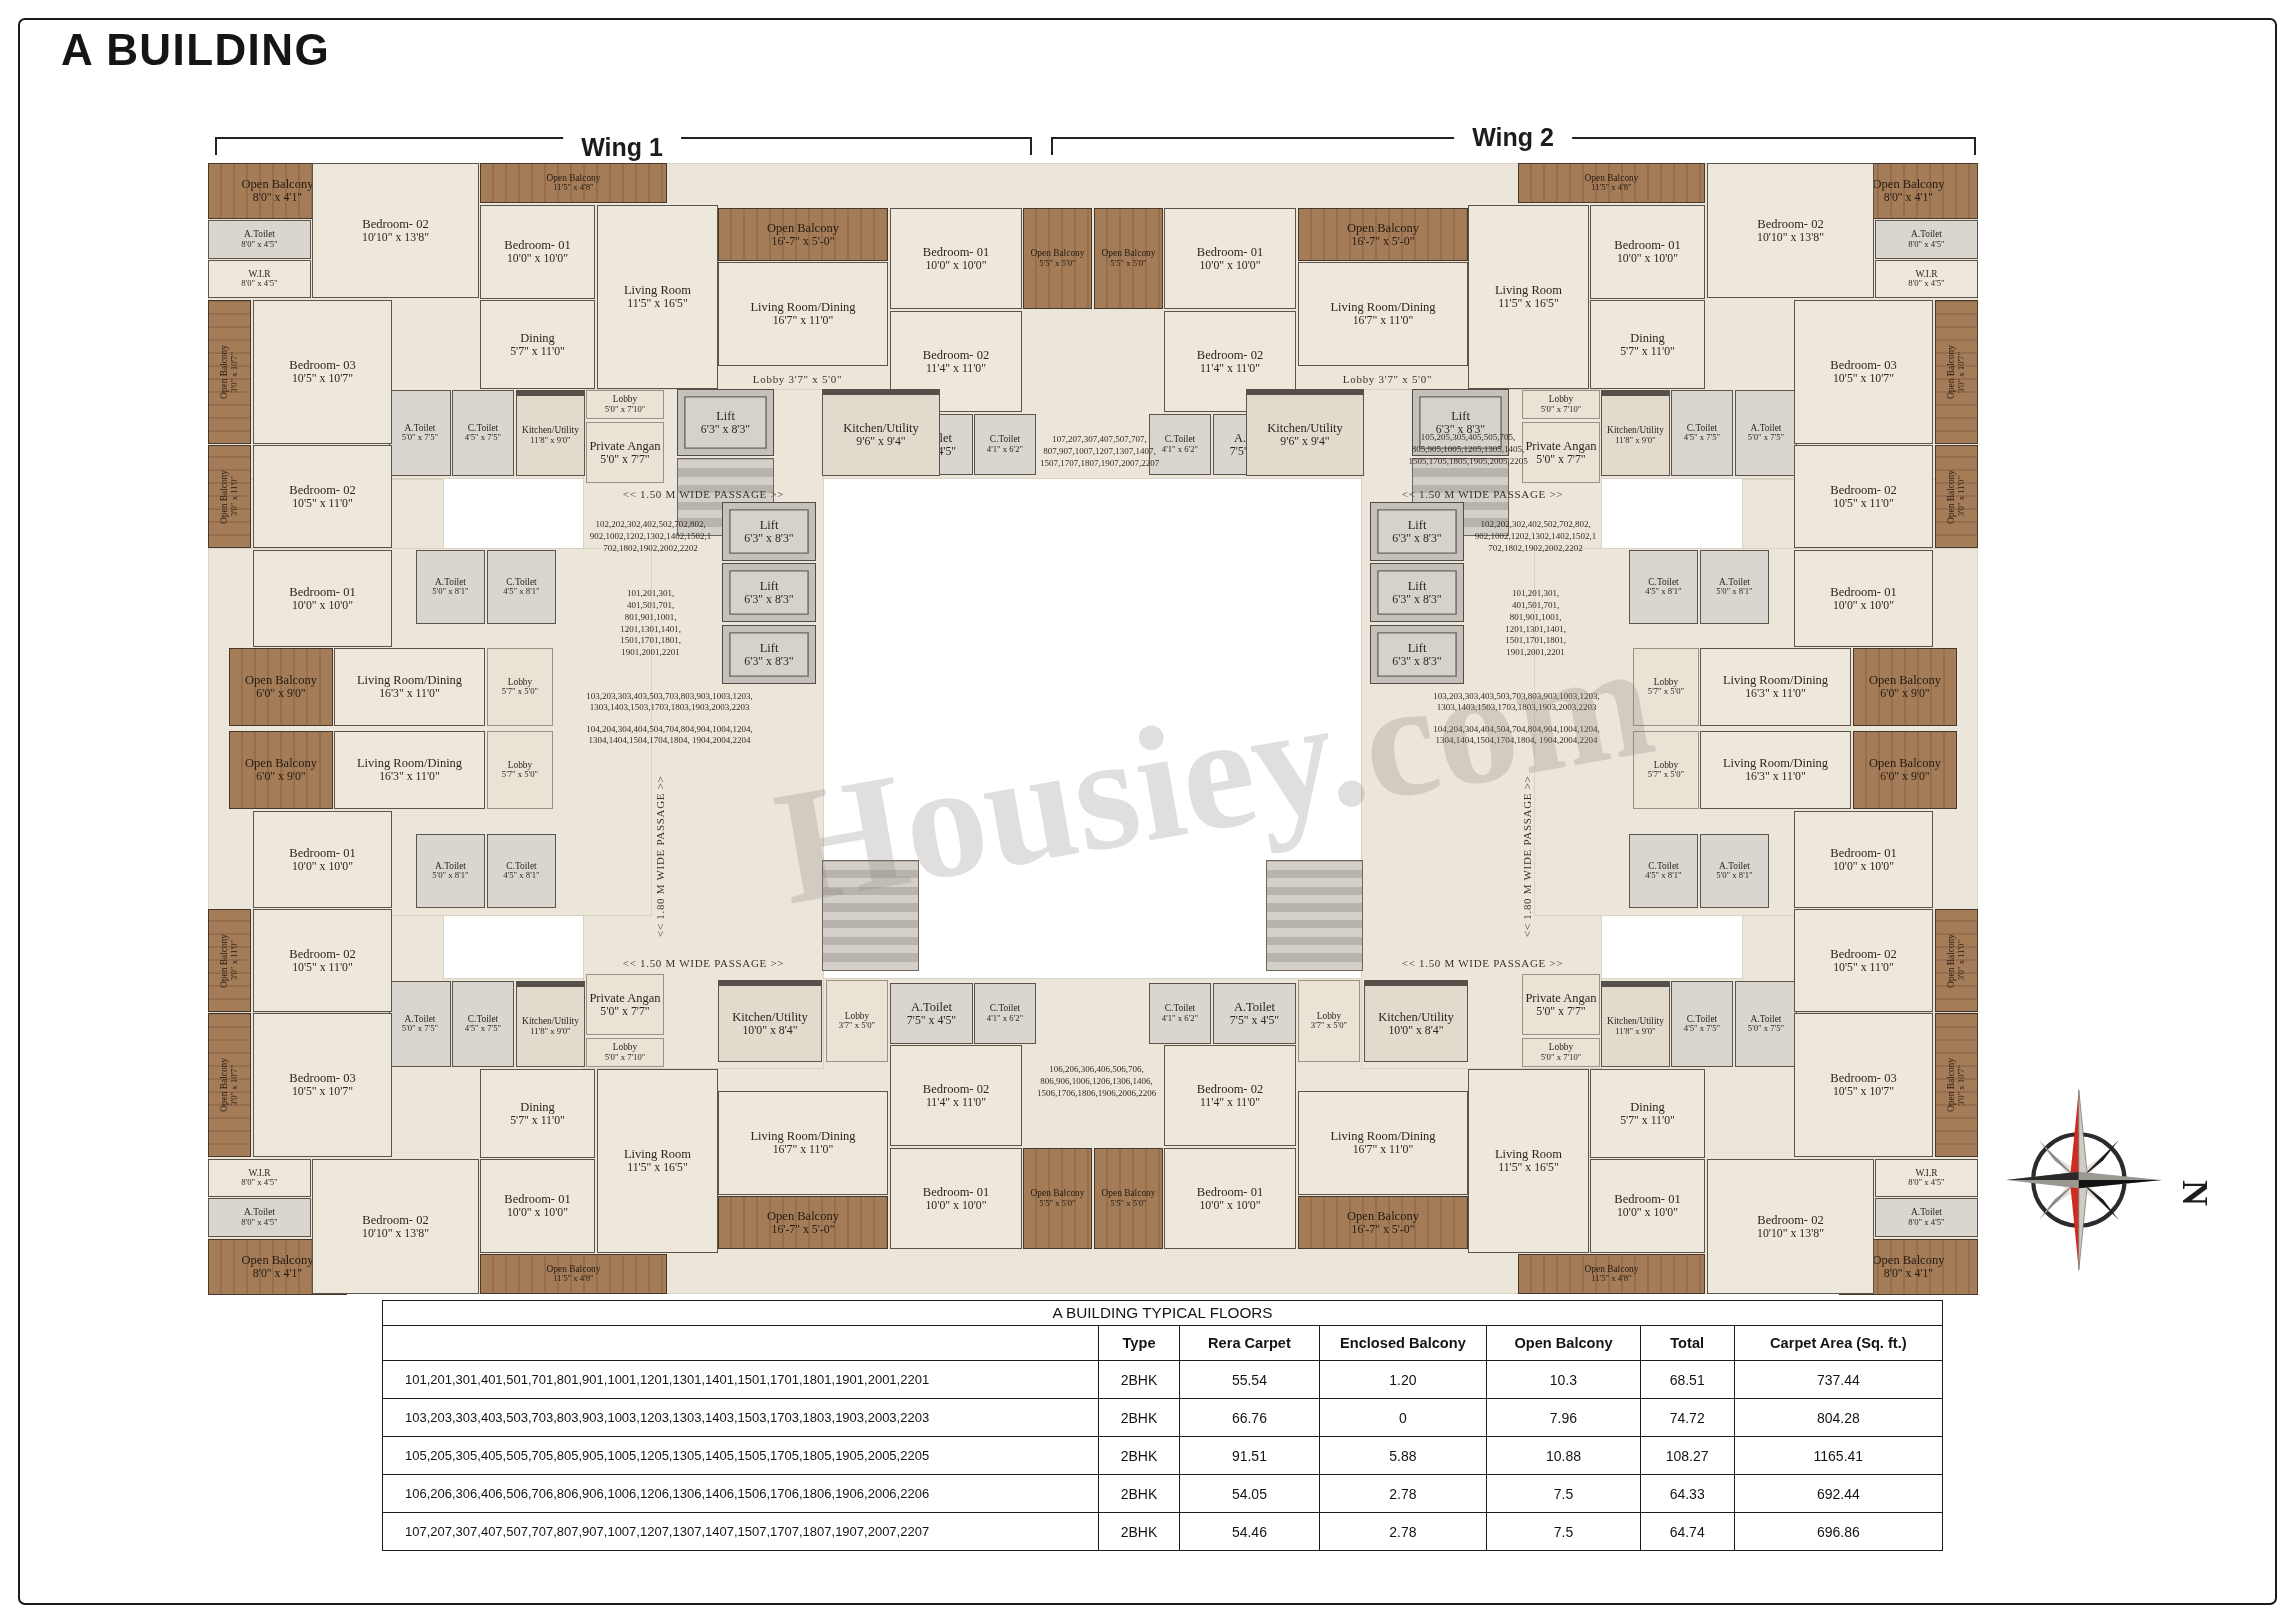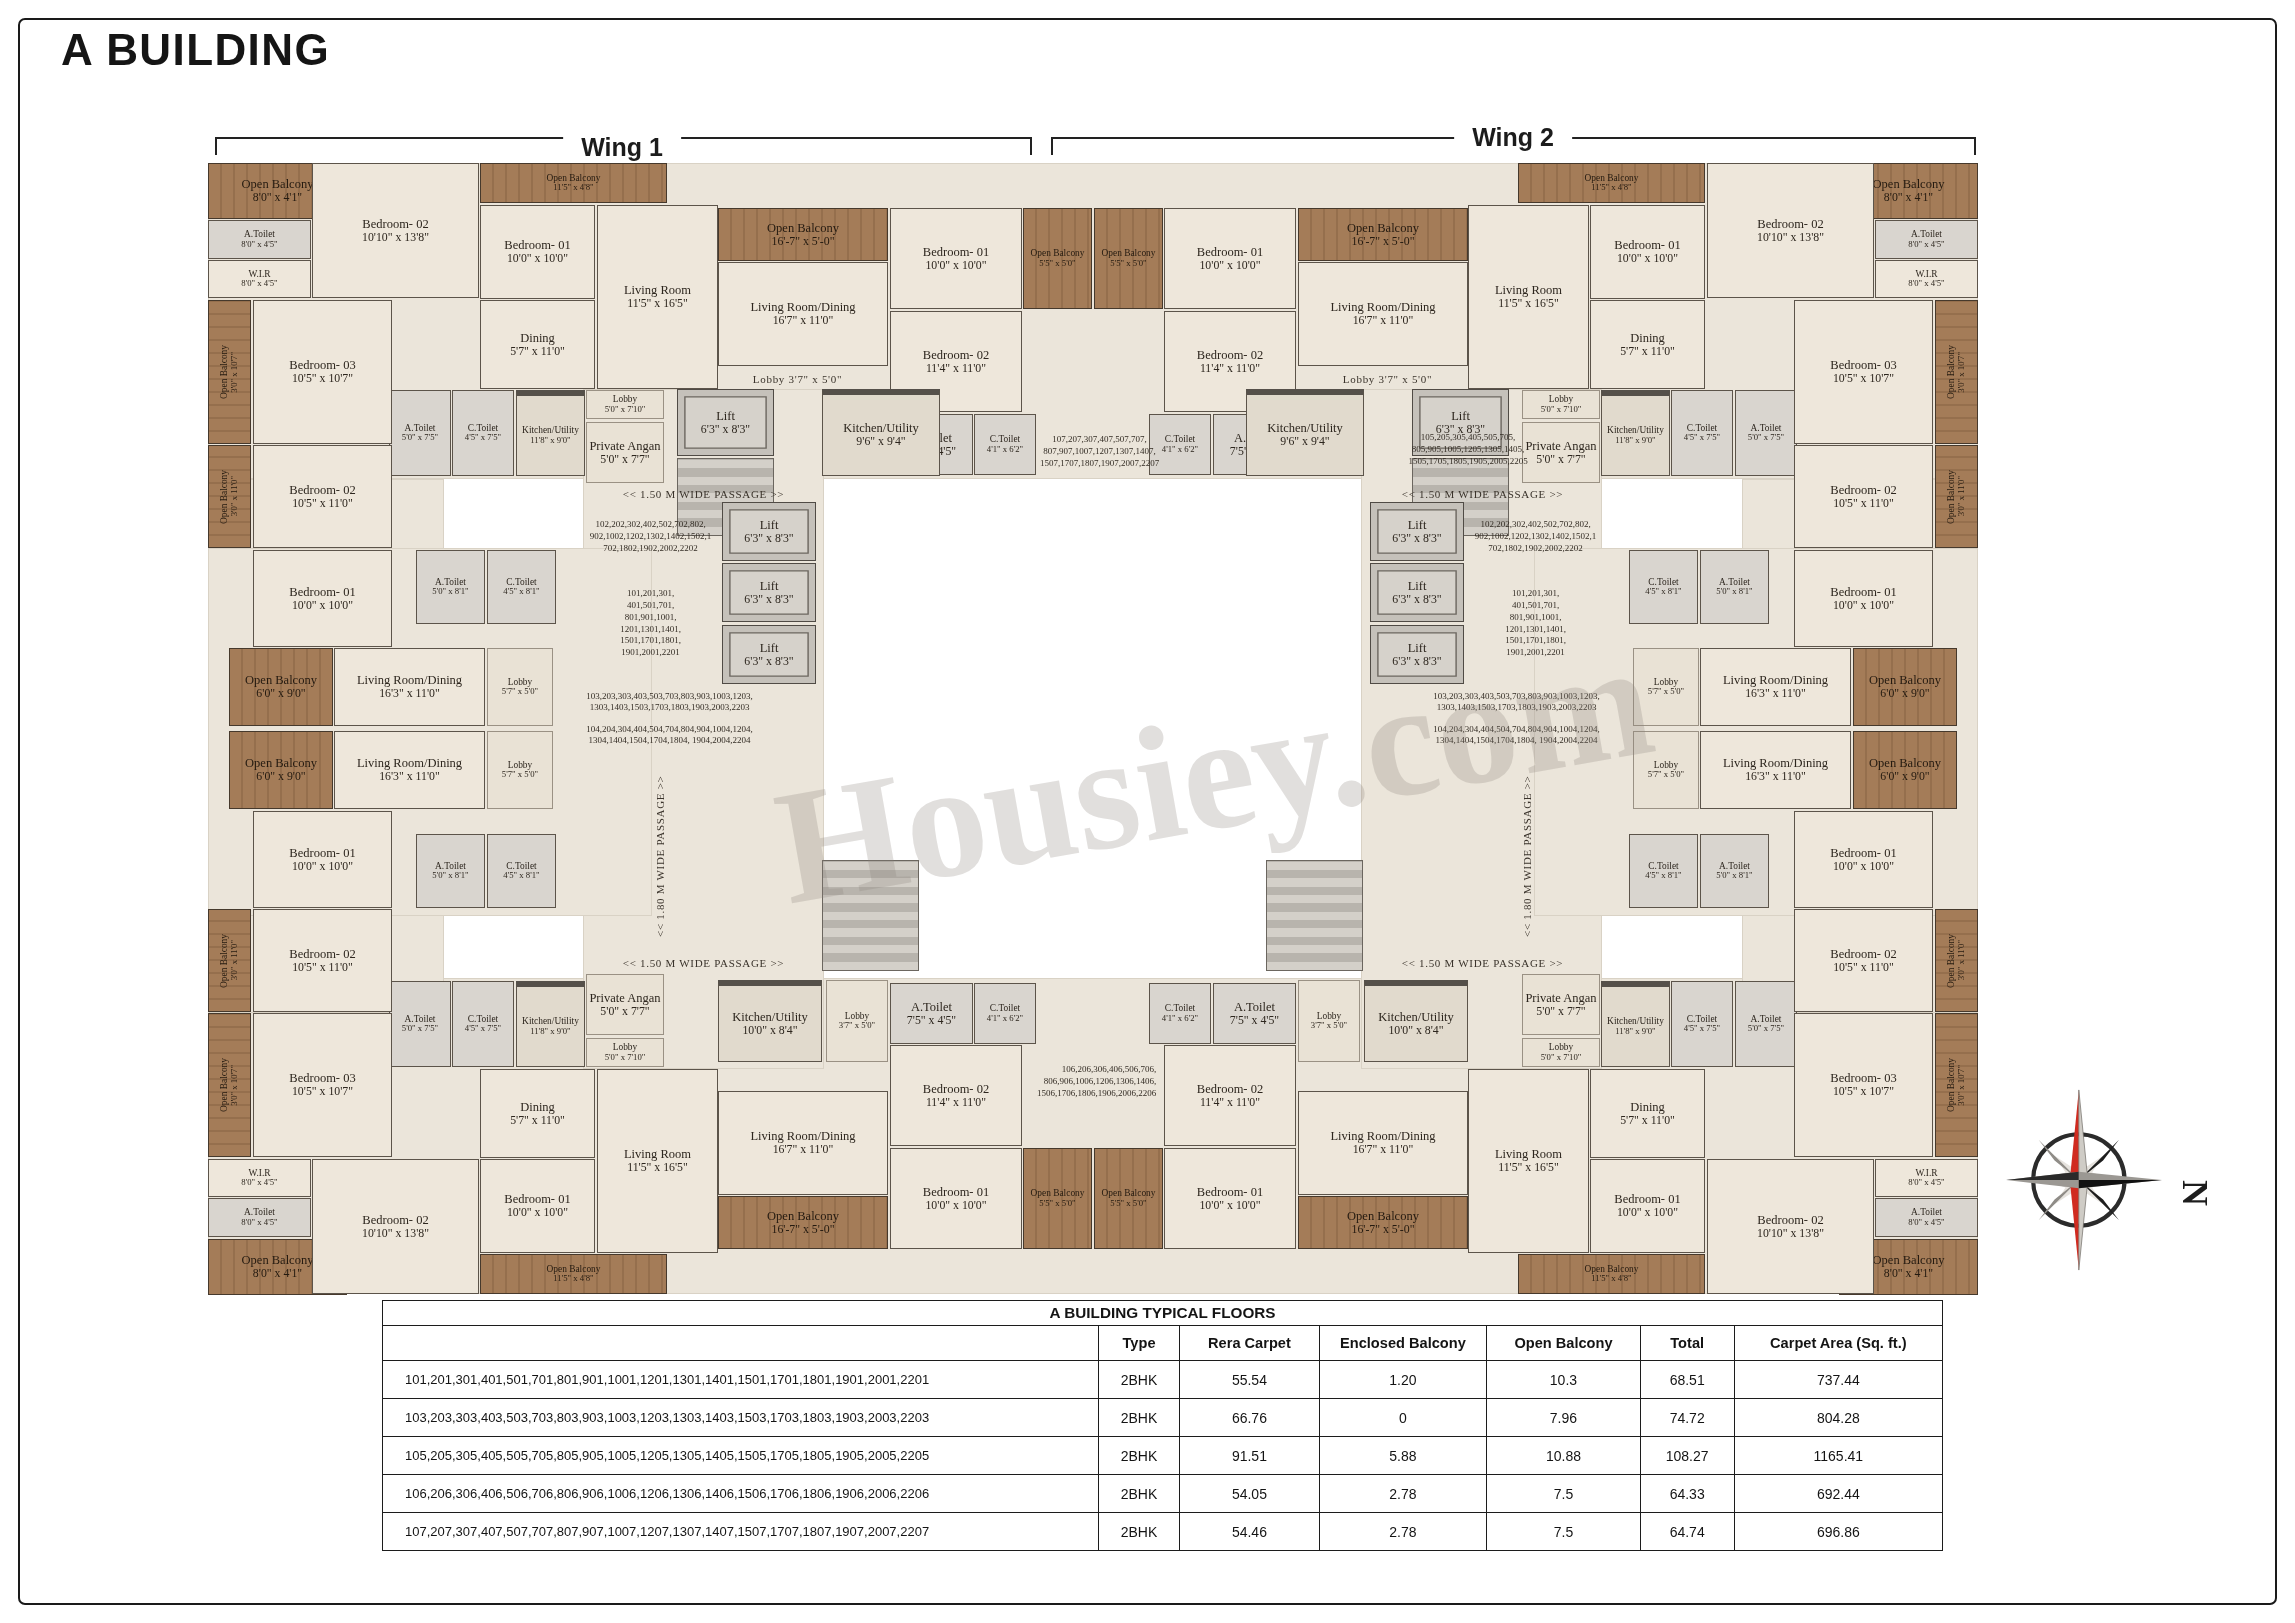--- a/index.html
+++ b/index.html
@@ -42,21 +42,21 @@
   .dim{font-size:11.8px;line-height:1.12;}
   .sm .lbl{font-size:9.4px;}
   .sm .dim{font-size:8.7px;}
   #watermark{position:absolute;left:694px;top:680px;width:1041px;text-align:center;
       font-family:"Liberation Serif",serif;font-weight:700;font-size:163px;
       color:rgba(138,132,123,0.26);transform:rotate(-10deg);z-index:40;pointer-events:none;}
   
   #floortable{position:absolute;left:382px;top:1300px;width:1561px;border-collapse:collapse;
       z-index:5;background:#fff;}
   #floortable th,#floortable td{border:1.4px solid #1c1c1c;color:#141414;}
-  #floortable .ttl{font-size:15.3px;font-weight:700;height:22px;text-align:center;}
+  #floortable .ttl{font-size:15.3px;font-weight:400;height:22px;text-align:center;}
   #floortable thead .hdr th{font-size:14.6px;font-weight:700;height:32px;text-align:center;}
   #floortable td{font-size:14px;height:35px;text-align:center;}
   #floortable td.units{text-align:left;padding-left:22px;font-size:13px;}
   
   #compass{position:absolute;left:1992px;top:1083px;z-index:6;}
 </style>
 </head>
 <body>
 
 <div id="page">
@@ -653,21 +653,21 @@
 1303,1403,1503,1703,1803,1903,2003,2203</div>
       <div class="rm k-ulist sm" style="left: 1402px; top: 687px; width: 229px; height: 30.5px;">103,203,303,403,503,703,803,903,1003,1203,
 1303,1403,1503,1703,1803,1903,2003,2203</div>
       <div class="rm k-ulist sm" style="left: 555px; top: 720px; width: 229px; height: 30.5px;">104,204,304,404,504,704,804,904,1004,1204,
 1304,1404,1504,1704,1804, 1904,2004,2204</div>
       <div class="rm k-ulist sm" style="left: 1402px; top: 720px; width: 229px; height: 30.5px;">104,204,304,404,504,704,804,904,1004,1204,
 1304,1404,1504,1704,1804, 1904,2004,2204</div>
       <div class="rm k-ulist" style="left: 1037px; top: 425px; width: 125px; height: 54px;">107,207,307,407,507,707,
 807,907,1007,1207,1307,1407,
 1507,1707,1807,1907,2007,2207</div>
-      <div class="rm k-ulist" style="left: 1034px; top: 1055px; width: 125px; height: 54px; text-align: right;">106,206,306,406,506,706,
+      <div class="rm k-ulist" style="left: 1034px; top: 1055px; width: 125px; height: 54px;">106,206,306,406,506,706,
 806,906,1006,1206,1306,1406,
 1506,1706,1806,1906,2006,2206</div>
       <div class="rm k-ulist" style="left: 1409px; top: 419px; width: 118px; height: 62px;">105,205,305,405,505,705,
 805,905,1005,1205,1305,1405,
 1505,1705,1805,1905,2005,2205</div>
     </div>
 
   <div id="watermark">Housiey.com</div>
 
   <svg id="compass" width="236" height="194" viewBox="0 0 340 280">

